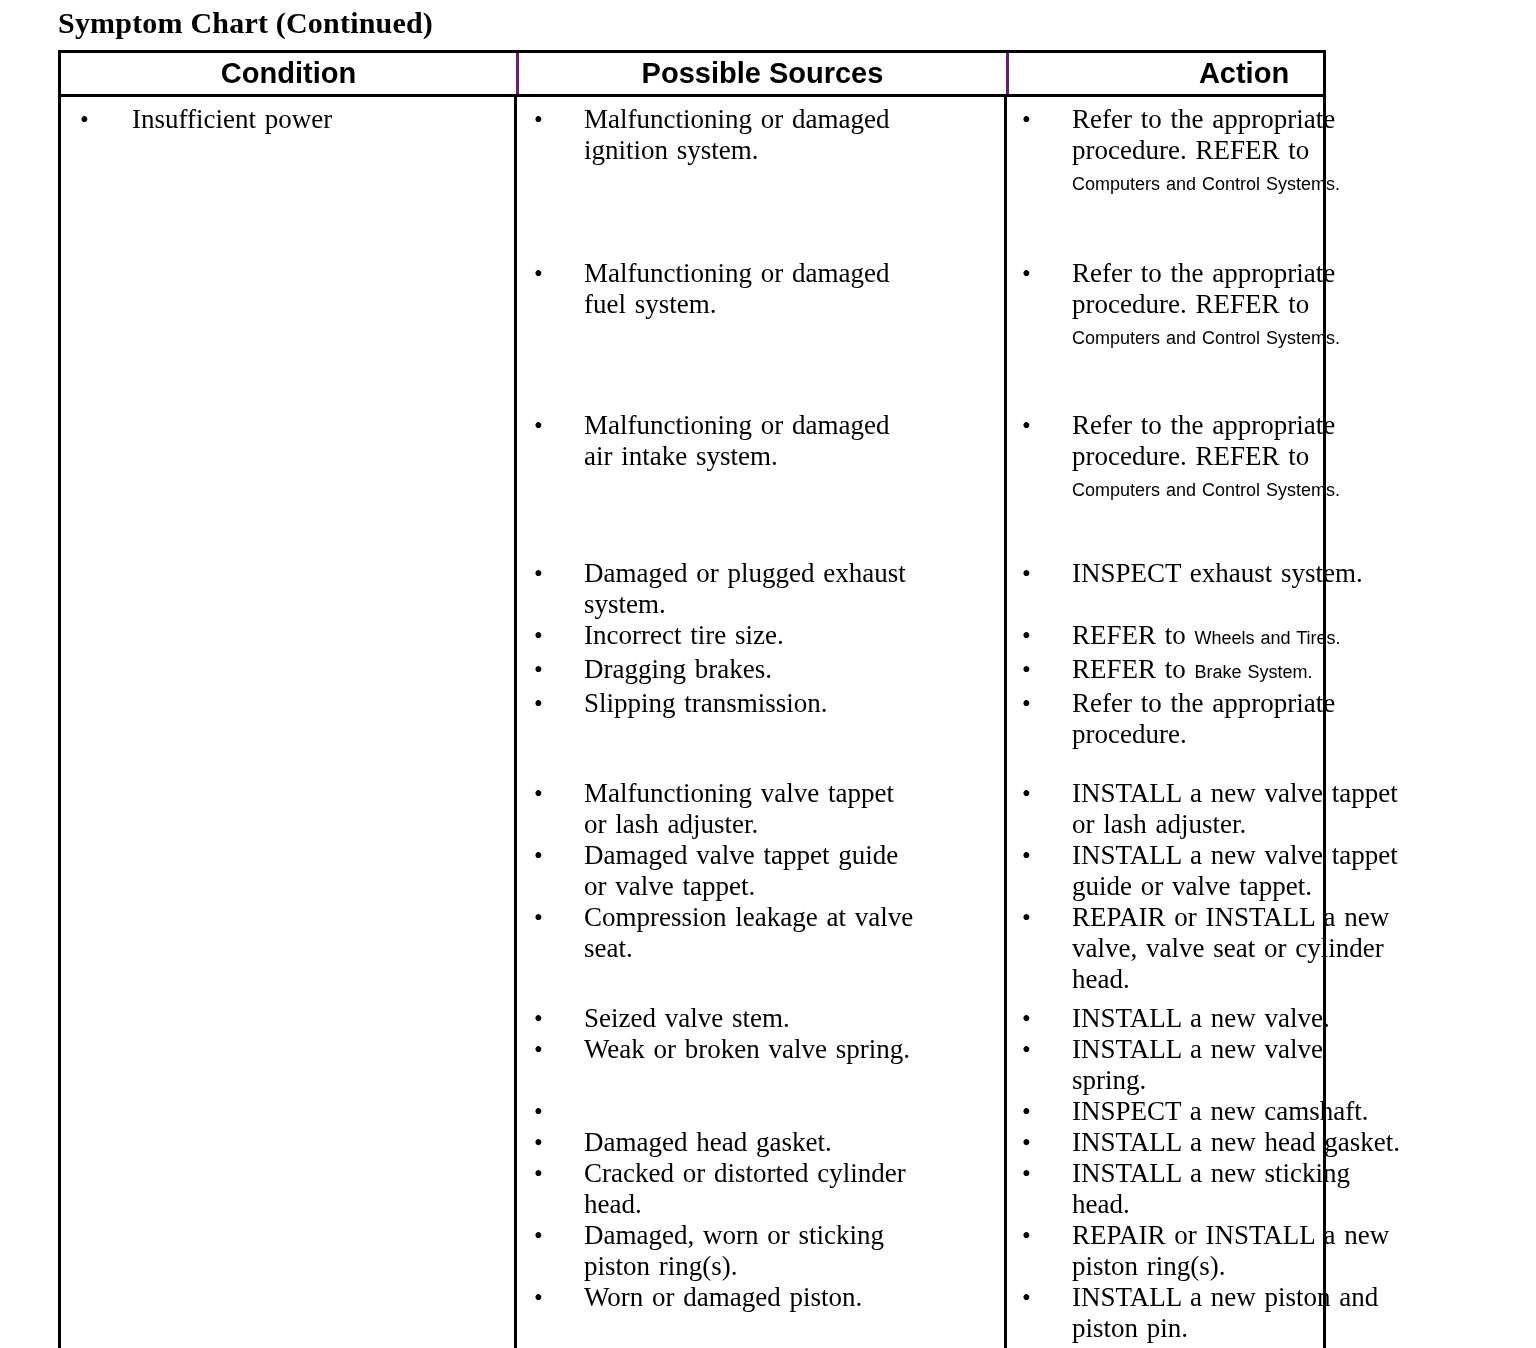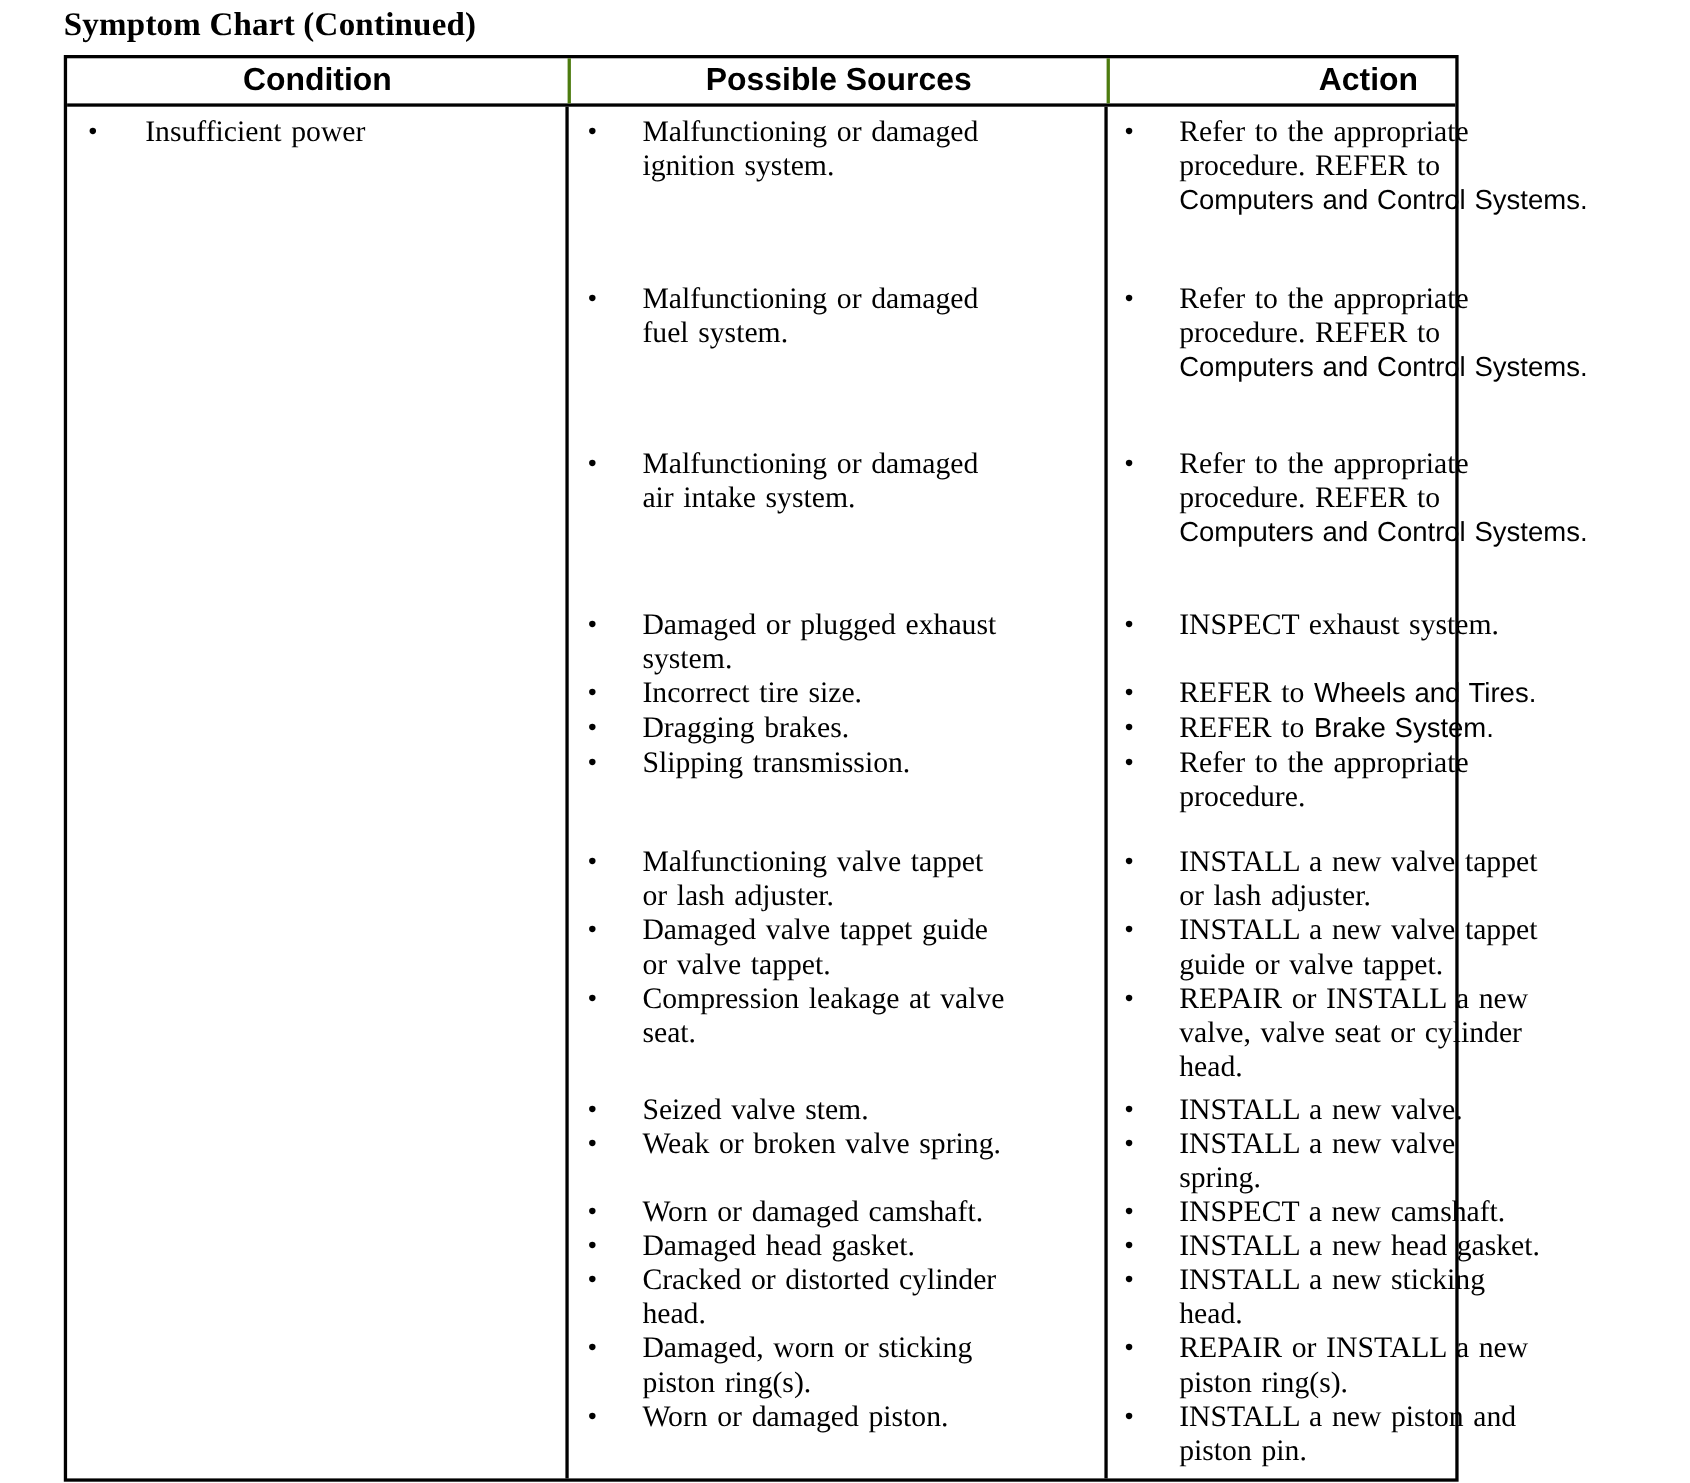--- a/index.html
+++ b/index.html
@@ -50,41 +50,41 @@
     display: grid;
     grid-template-columns: 455px 490px 473px;
     grid-auto-rows: auto;
     padding-top: 7px;
     padding-bottom: 10px;
     min-height: 1240px;
   }
   .v-divider { position: absolute; top: 0; bottom: 0; width: 3px; background: #000; }
   .v-divider.d1 { left: 453px; }
   .v-divider.d2 { left: 943px; }
-  .thead .th + .th { border-left: 3px solid #4d7c0f; }
+  .thead .th + .th { border-left: 3px solid #701a75; }
   .item {
     display: flex;
     align-items: flex-start;
     font-family: "Liberation Serif", "DejaVu Serif", serif;
     font-size: 27px;
     line-height: 31px;
     word-spacing: 2px;
   }
   .item .bullet {
     flex: 0 0 auto;
     text-align: left;
     font-size: 25px;
   }
   .col1 .bullet { width: 40px; margin-left: 19px; }
   .col2 .bullet { width: 38px; margin-left: 18px; }
   .col3 .bullet { width: 38px; margin-left: 16px; }
   .item .txt { white-space: pre-line; margin-left: 12px; }
   .seg-sans {
     font-family: "Liberation Sans", "DejaVu Sans", sans-serif;
-    font-size: 25px;
+    font-size: 18px;
     word-spacing: 1px;
   }
   .cell { overflow: visible; }
 </style>
 </head>
 <body>
 
 <div class="page">
 
   <div class="doc-title">Symptom Chart (Continued)</div>
@@ -267,21 +267,20 @@
         <div class="cell col3" style="grid-area: 12 / 3; padding-top: 0px;">
           <div class="item">
             <span class="bullet">•</span>
             <div class="txt"><span class="seg-serif">INSTALL a new valve
 spring.</span></div>
           </div>
         </div>
         <div class="cell col2" style="grid-area: 13 / 2; padding-top: 0px;">
           <div class="item">
             <span class="bullet">•</span>
-            <div class="txt"><span class="seg-serif">Worn or damaged camshaft.</span></div>
           </div>
         </div>
         <div class="cell col3" style="grid-area: 13 / 3; padding-top: 0px;">
           <div class="item">
             <span class="bullet">•</span>
             <div class="txt"><span class="seg-serif">INSPECT a new camshaft.</span></div>
           </div>
         </div>
         <div class="cell col2" style="grid-area: 14 / 2; padding-top: 0px;">
           <div class="item">

